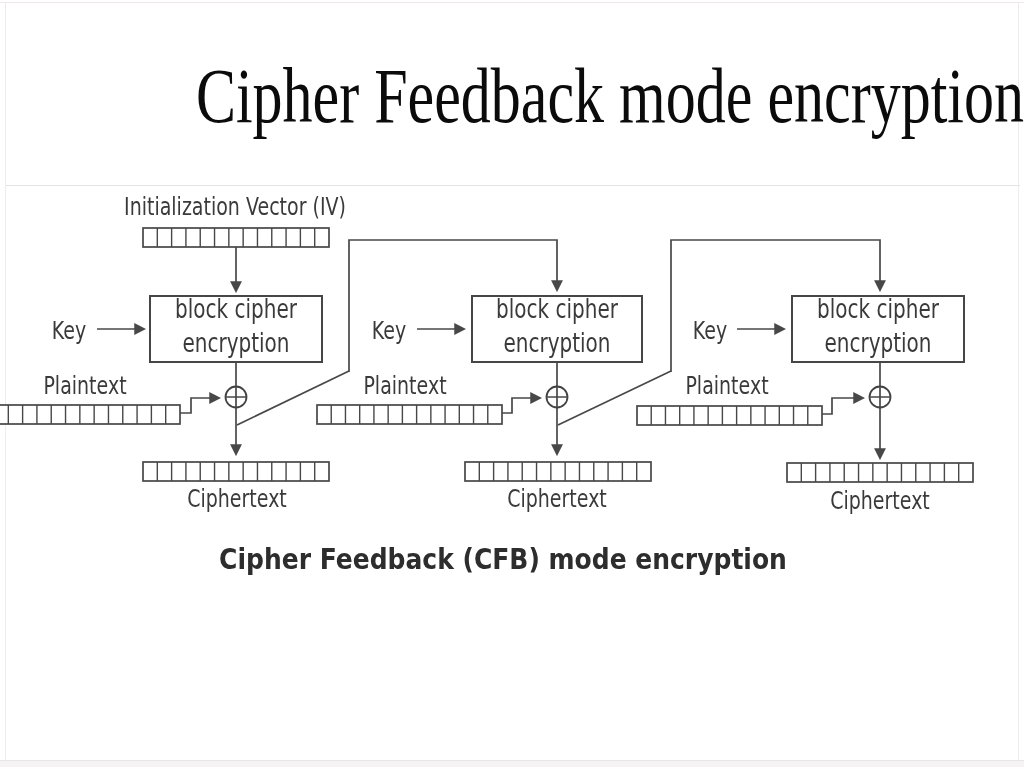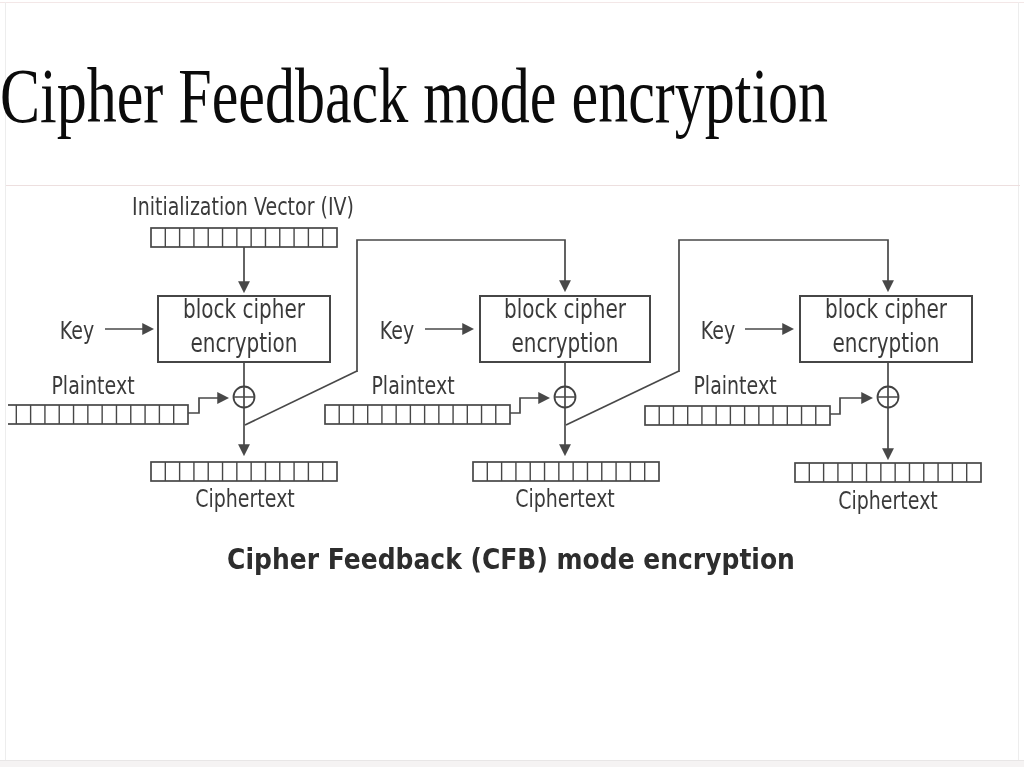--- a/index.html
+++ b/index.html
@@ -6,26 +6,26 @@
   #slide{position:relative;width:1024px;height:767px;background:#ffffff;overflow:hidden;
          font-family:"DejaVu Sans",sans-serif;}
   
   .edge{position:absolute;}
   #edge-top{top:2px;left:0;right:0;height:1px;background:#f3e7e7;}
   #edge-mid{top:185px;left:6px;right:4px;height:1px;background:#eddfdf;}
   #edge-left{left:5px;top:2px;bottom:7px;width:1px;background:#ededed;}
   #edge-right{right:5px;top:2px;bottom:7px;width:1px;background:#ededed;}
   #edge-bottom{bottom:0;left:0;right:0;height:6px;background:#f5f3f3;border-top:1px solid #e8e6e6;}
   
-  #title{position:absolute;top:66px;left:0;right:0;text-align:left;
+  #title{position:absolute;top:66px;left:0;right:0;text-align:right;
          font-family:"Liberation Serif",serif;font-size:60px;line-height:1;
          color:#0b0b0b;filter:blur(0.4px);}
   #title .stretch{display:inline-block;transform:scaleY(1.32);}
   
-  #diagram{position:absolute;left:0;top:0;width:904px;height:767px;filter:blur(0.35px);margin-left:8px;}
+  #diagram{position:absolute;left:0;top:0;width:904px;height:767px;filter:blur(0.35px);}
   #diagram svg{position:absolute;left:0;top:0;}
   .dlabel{position:absolute;font-size:19px;line-height:1.2;color:#3a3a3a;
           text-align:center;transform:scaleY(1.35);white-space:nowrap;}
   .boxlabel{position:absolute;font-size:20px;line-height:26px;color:#3a3a3a;
             text-align:center;transform:scaleY(1.3);}
   #caption{position:absolute;left:0;top:545px;width:1006px;text-align:center;
            font-size:25px;font-weight:bold;color:#2d2d2d;transform:scaleY(1.12);}
   
   .wire{stroke:#484848;stroke-width:1.7;fill:none;}
   .boxr{stroke:#464646;stroke-width:2;fill:#ffffff;}

